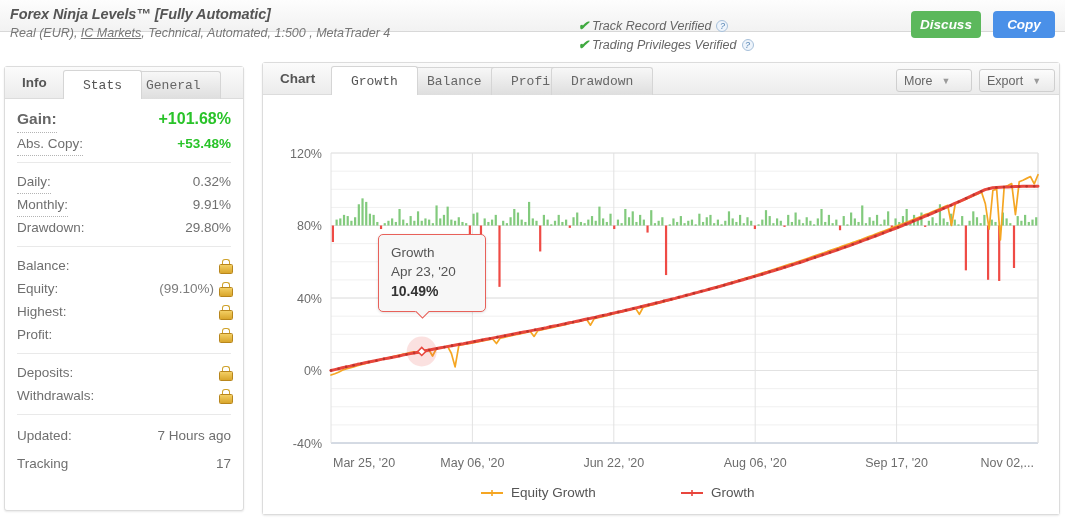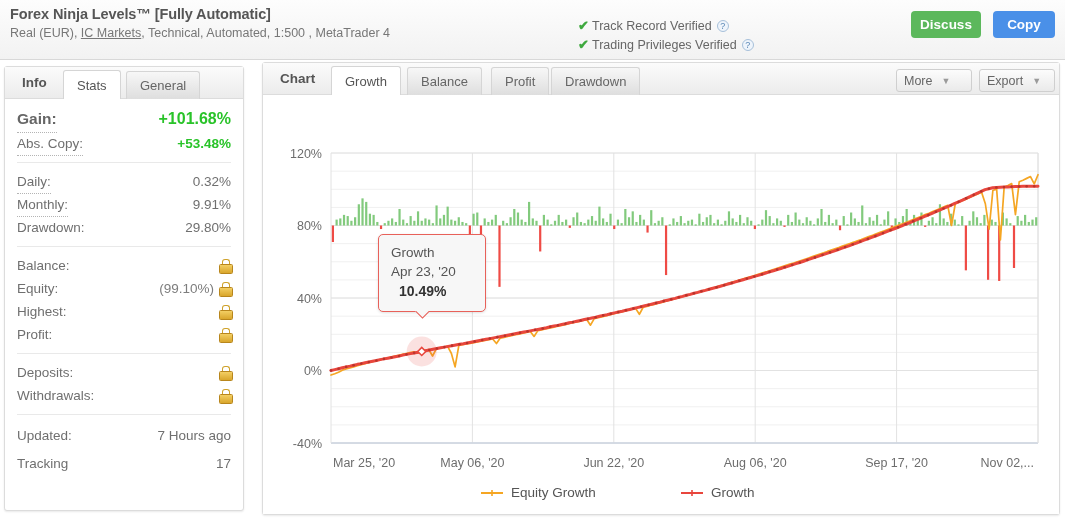--- a/index.html
+++ b/index.html
@@ -5,23 +5,24 @@
   * { box-sizing: border-box; margin: 0; padding: 0; }
   html, body {
     width: 1065px; height: 519px;
     background: #ffffff;
     font-family: "Liberation Sans", sans-serif;
     overflow: hidden;
   }
 
   
   .header {
-    position: absolute; left: 0; top: 0; width: 1065px; height: 60px;
+    position: absolute; left: 0; top: 0; width: 1065px; height: 32px;
     background: linear-gradient(to bottom, #fdfdfd 0%, #f2f2f2 100%);
     border-bottom: 1px solid #d8d8d8;
+    font-style: italic;
   }
   .hdr-title {
     position: absolute; left: 10px; top: 6px;
     font-size: 14.5px; font-weight: bold; color: #555; letter-spacing: -0.1px;
     white-space: nowrap;
   }
   .hdr-sub {
     position: absolute; left: 10px; top: 26px;
     font-size: 12.5px; color: #777; white-space: nowrap;
   }
@@ -60,24 +61,25 @@
     position: relative; height: 32px;
     background: linear-gradient(to bottom, #fbfbfb 0%, #ececec 100%);
     border-bottom: 1px solid #dcdcdc;
   }
   .tab-static {
     position: absolute; top: 0; height: 31px; line-height: 31px;
     font-size: 13.5px; font-weight: bold; color: #555; padding: 0 11px;
   }
   .tab {
     position: absolute; top: 4px; height: 28px; line-height: 27px;
-    font-size: 13px; color: #666; padding: 0 13px; cursor: pointer;
+    font-size: 13px; color: #666; padding: 0 19px; cursor: pointer;
     border: 1px solid #d5d5d5; border-bottom: none;
     border-radius: 3px 3px 0 0;
     background: linear-gradient(to bottom, #f7f7f7 0%, #dedede 100%);
+    font-family: Liberation Mono, monospace;
   }
   .tab.active {
     background: #fff; color: #555; top: 3px; height: 29px; line-height: 29px;
     border-color: #d5d5d5; z-index: 3;
   }
   .drop {
     position: absolute; top: 6px; height: 23px; line-height: 22px;
     font-size: 12.5px; color: #666; cursor: pointer;
     border: 1px solid #cfcfcf; border-radius: 3px;
     background: linear-gradient(to bottom, #fcfcfc 0%, #eaeaea 100%);
@@ -127,21 +129,21 @@
 
   
   .tip {
     position: absolute; left: 115px; top: 139px; width: 108px;
     background: #f7f7f7; border: 1.6px solid #e8615a; border-radius: 5px;
     padding: 8px 10px 9px 12px; box-shadow: 0 1px 3px rgba(0,0,0,0.12);
     z-index: 20;
   }
   .tip-l1 { font-size: 13.5px; color: #555; line-height: 19px; }
   .tip-l2 { font-size: 13.5px; color: #555; line-height: 19px; }
-  .tip-l3 { font-size: 14px; color: #333; font-weight: bold; line-height: 21px; margin-left: 8px; }
+  .tip-l3 { font-size: 14px; color: #333; font-weight: bold; line-height: 21px; }
   .tip-arrow {
     position: absolute; left: 36px; bottom: -9px; width: 14px; height: 9px;
     overflow: hidden;
   }
   .tip-arrow::after {
     content: ""; position: absolute; left: 1px; top: -8px;
     width: 11px; height: 11px; background: #f7f7f7;
     border: 1.6px solid #e8615a; transform: rotate(45deg);
   }
 </style>

